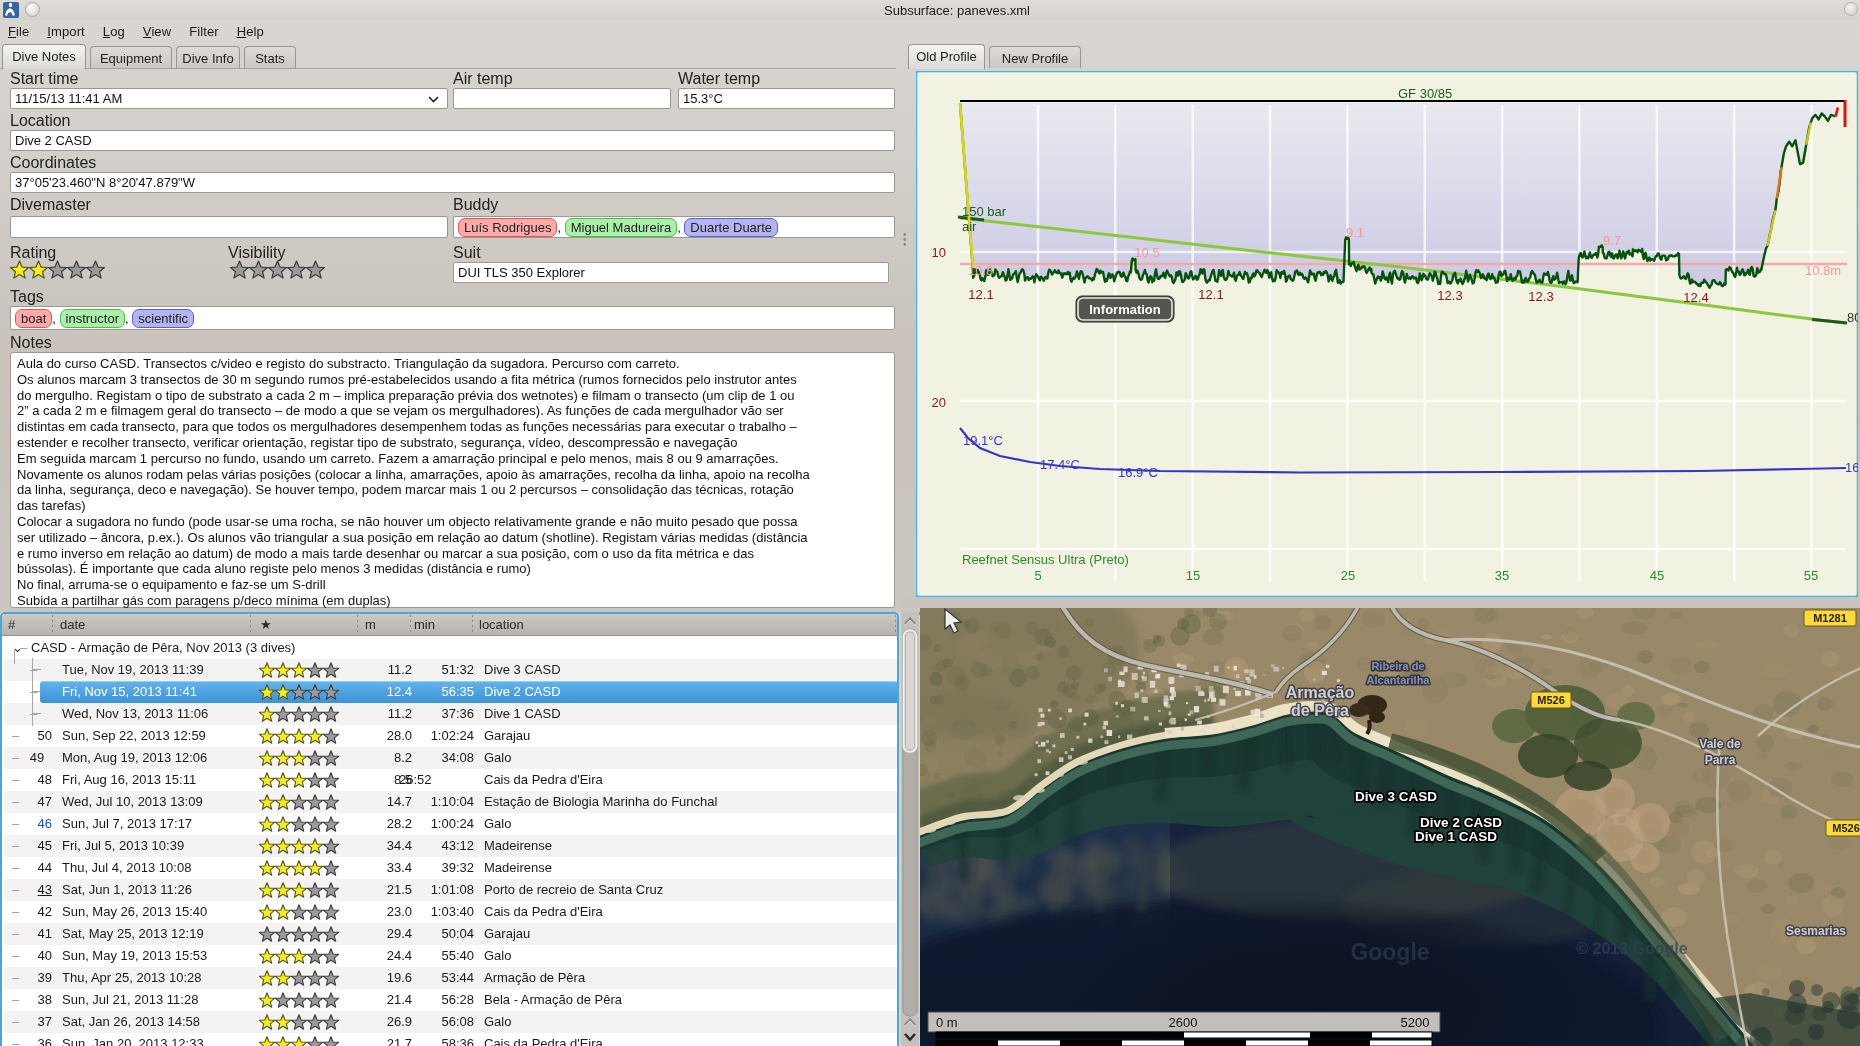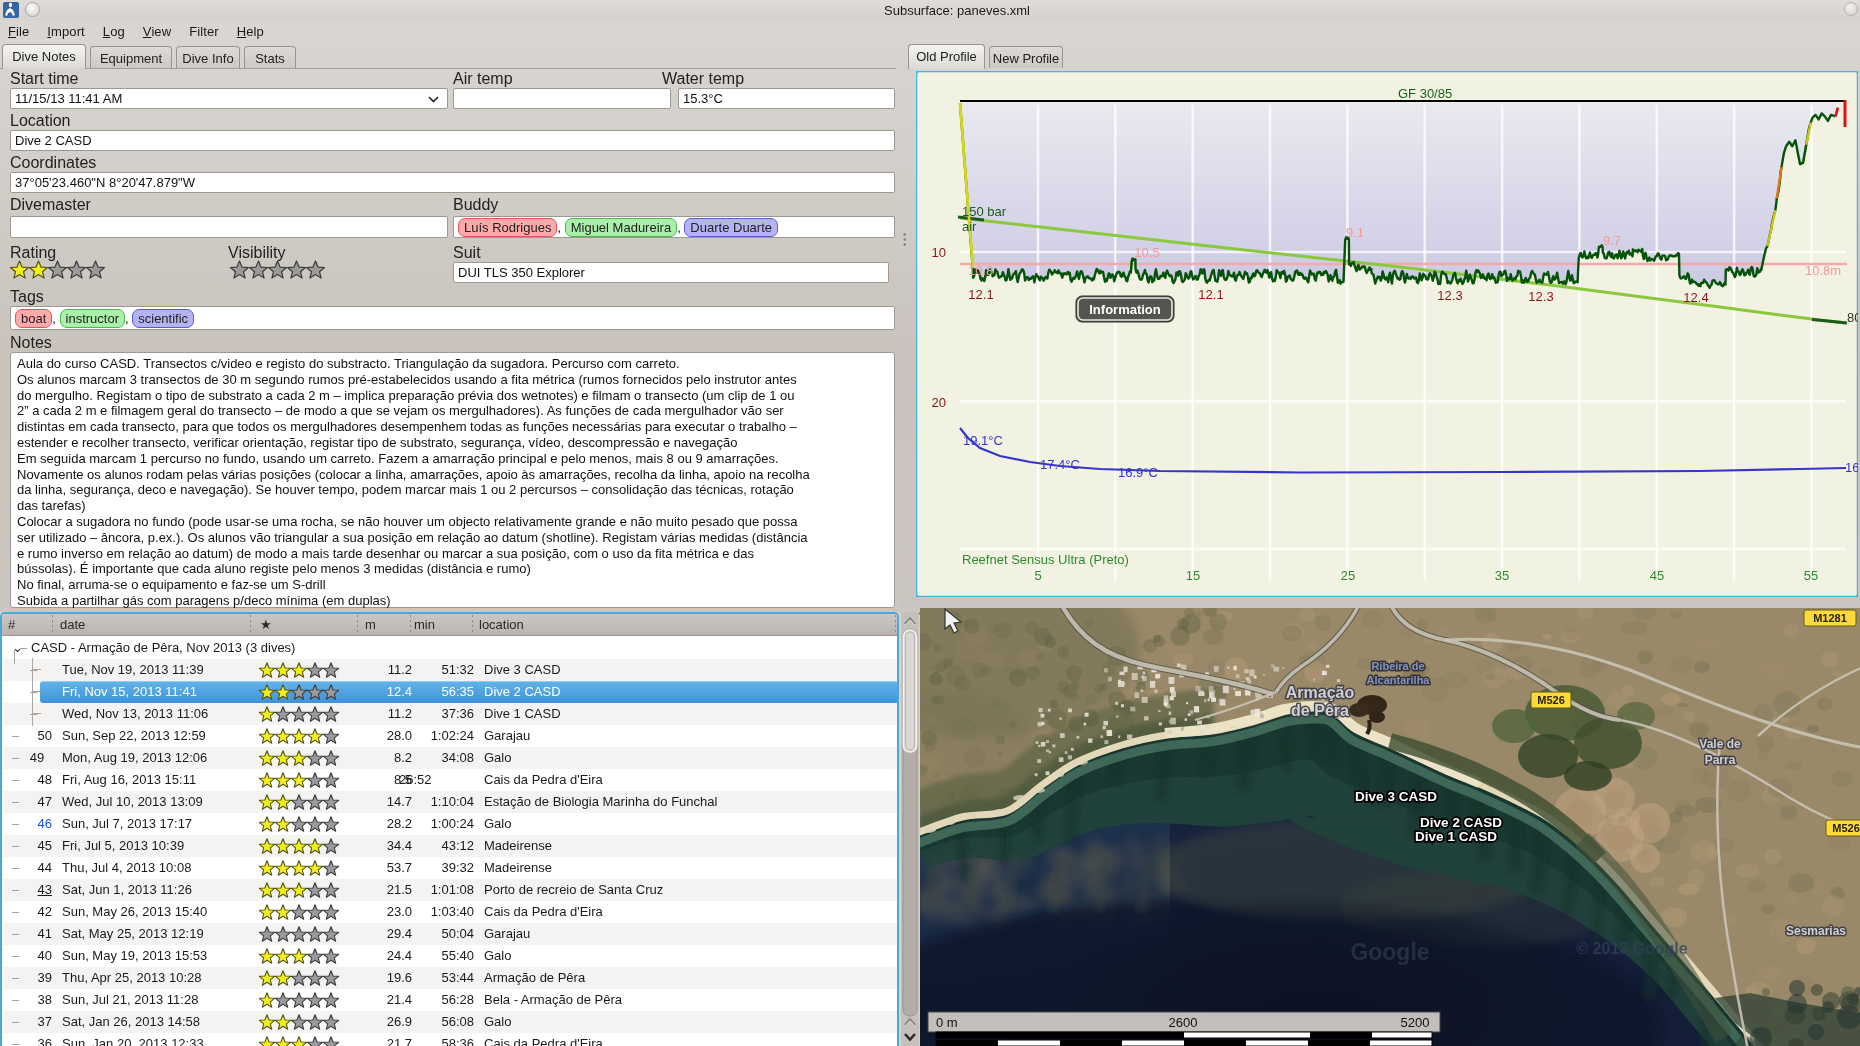--- a/index.html
+++ b/index.html
@@ -41,25 +41,25 @@
 <div class="abs" style="left:900px;top:43px;width:960px;height:569px;background:linear-gradient(#d8d5d1,#c9c3bc 55%,#ccc6c0);"></div>
 
 <div class="abs" style="left:0;top:68px;width:896px;height:1px;background:#a5a19c;"></div>
 
 <div class="tab active" style="left:2px;width:84px;">Dive Notes</div>
 <div class="tab" style="left:90px;width:82px;">Equipment</div>
 <div class="tab" style="left:176px;width:64px;">Dive Info</div>
 <div class="tab" style="left:244px;width:52px;">Stats</div>
 
 <div class="tab active" style="left:908px;width:77px;">Old Profile</div>
-<div class="tab" style="left:989px;width:74px;">New Profile</div>
+<div class="tab" style="left:989px;width:92px;">New Profile</div>
 
 <div class="lbl" style="left:10px;top:70px;">Start time</div>
 <div class="lbl" style="left:453px;top:70px;">Air temp</div>
-<div class="lbl" style="left:662px;top:70px;">Water temp</div>
+<div class="lbl" style="left:678px;top:70px;">Water temp</div>
 <div class="field" style="left:10px;top:88px;width:438px;height:21px;">11/15/13 11:41 AM
  <svg width="11" height="7" style="position:absolute;right:8px;top:7px;">
       <path d="M1 1 L5.5 5.5 L10 1" stroke="#222" stroke-width="1.6" fill="none"></path>
     </svg></div>
 <div class="field" style="left:453px;top:88px;width:218px;height:21px;"></div>
 <div class="field" style="left:678px;top:88px;width:217px;height:21px;">15.3°C</div>
 
 <div class="lbl" style="left:10px;top:112px;">Location</div>
 <div class="field" style="left:10px;top:130px;width:885px;height:21px;">Dive 2 CASD</div>
 
@@ -1003,21 +1003,21 @@
       <span class="cell" style="left:18px;width:30px;text-align:right;color:#1a1a1a;">44</span>
       <span class="cell" style="left:8px;color:#999;">–</span>
       <span class="cell" style="left:58px;color:#1a1a1a;">Thu, Jul 4, 2013 10:08</span>
       <svg style="position:absolute;left:253px;top:2px;" width="84" height="18">
         <polygon points="10.0,1.8 12.1,7.0 17.6,7.3 13.3,10.9 14.7,16.3 10.0,13.3 5.3,16.3 6.7,10.9 2.4,7.3 7.9,7.0" fill="#f2ef1d" stroke="#55521a" stroke-width="1.1" stroke-linejoin="round"></polygon>
         <polygon points="26.0,1.8 28.1,7.0 33.6,7.3 29.3,10.9 30.7,16.3 26.0,13.3 21.3,16.3 22.7,10.9 18.4,7.3 23.9,7.0" fill="#f2ef1d" stroke="#55521a" stroke-width="1.1" stroke-linejoin="round"></polygon>
         <polygon points="42.0,1.8 44.1,7.0 49.6,7.3 45.3,10.9 46.7,16.3 42.0,13.3 37.3,16.3 38.7,10.9 34.4,7.3 39.9,7.0" fill="#f2ef1d" stroke="#55521a" stroke-width="1.1" stroke-linejoin="round"></polygon>
         <polygon points="58.0,1.8 60.1,7.0 65.6,7.3 61.3,10.9 62.7,16.3 58.0,13.3 53.3,16.3 54.7,10.9 50.4,7.3 55.9,7.0" fill="#f2ef1d" stroke="#55521a" stroke-width="1.1" stroke-linejoin="round"></polygon>
         <polygon points="74.0,1.8 76.1,7.0 81.6,7.3 77.3,10.9 78.7,16.3 74.0,13.3 69.3,16.3 70.7,10.9 66.4,7.3 71.9,7.0" fill="#9b9b9b" stroke="#3c3c3c" stroke-width="1.1" stroke-linejoin="round"></polygon>
       </svg>
-      <span class="cell" style="left:340px;width:68px;text-align:right;color:#1a1a1a;">53.7</span>
+      <span class="cell" style="left:340px;width:68px;text-align:right;color:#1a1a1a;">33.4</span>
       <span class="cell" style="left:395px;width:75px;text-align:right;color:#1a1a1a;">39:32</span>
       <span class="cell" style="left:480px;color:#1a1a1a;">Madeirense</span>
     </div>
 <div class="row" style="top:265px;background:#f4f3f1;">
       <span class="cell" style="left:18px;width:30px;text-align:right;color:#1a1a1a;text-decoration:underline;">43</span>
       <span class="cell" style="left:8px;color:#999;">–</span>
       <span class="cell" style="left:58px;color:#1a1a1a;">Sat, Jun 1, 2013 11:26</span>
       <svg style="position:absolute;left:253px;top:2px;" width="84" height="18">
         <polygon points="10.0,1.8 12.1,7.0 17.6,7.3 13.3,10.9 14.7,16.3 10.0,13.3 5.3,16.3 6.7,10.9 2.4,7.3 7.9,7.0" fill="#f2ef1d" stroke="#55521a" stroke-width="1.1" stroke-linejoin="round"></polygon>
         <polygon points="26.0,1.8 28.1,7.0 33.6,7.3 29.3,10.9 30.7,16.3 26.0,13.3 21.3,16.3 22.7,10.9 18.4,7.3 23.9,7.0" fill="#f2ef1d" stroke="#55521a" stroke-width="1.1" stroke-linejoin="round"></polygon>

